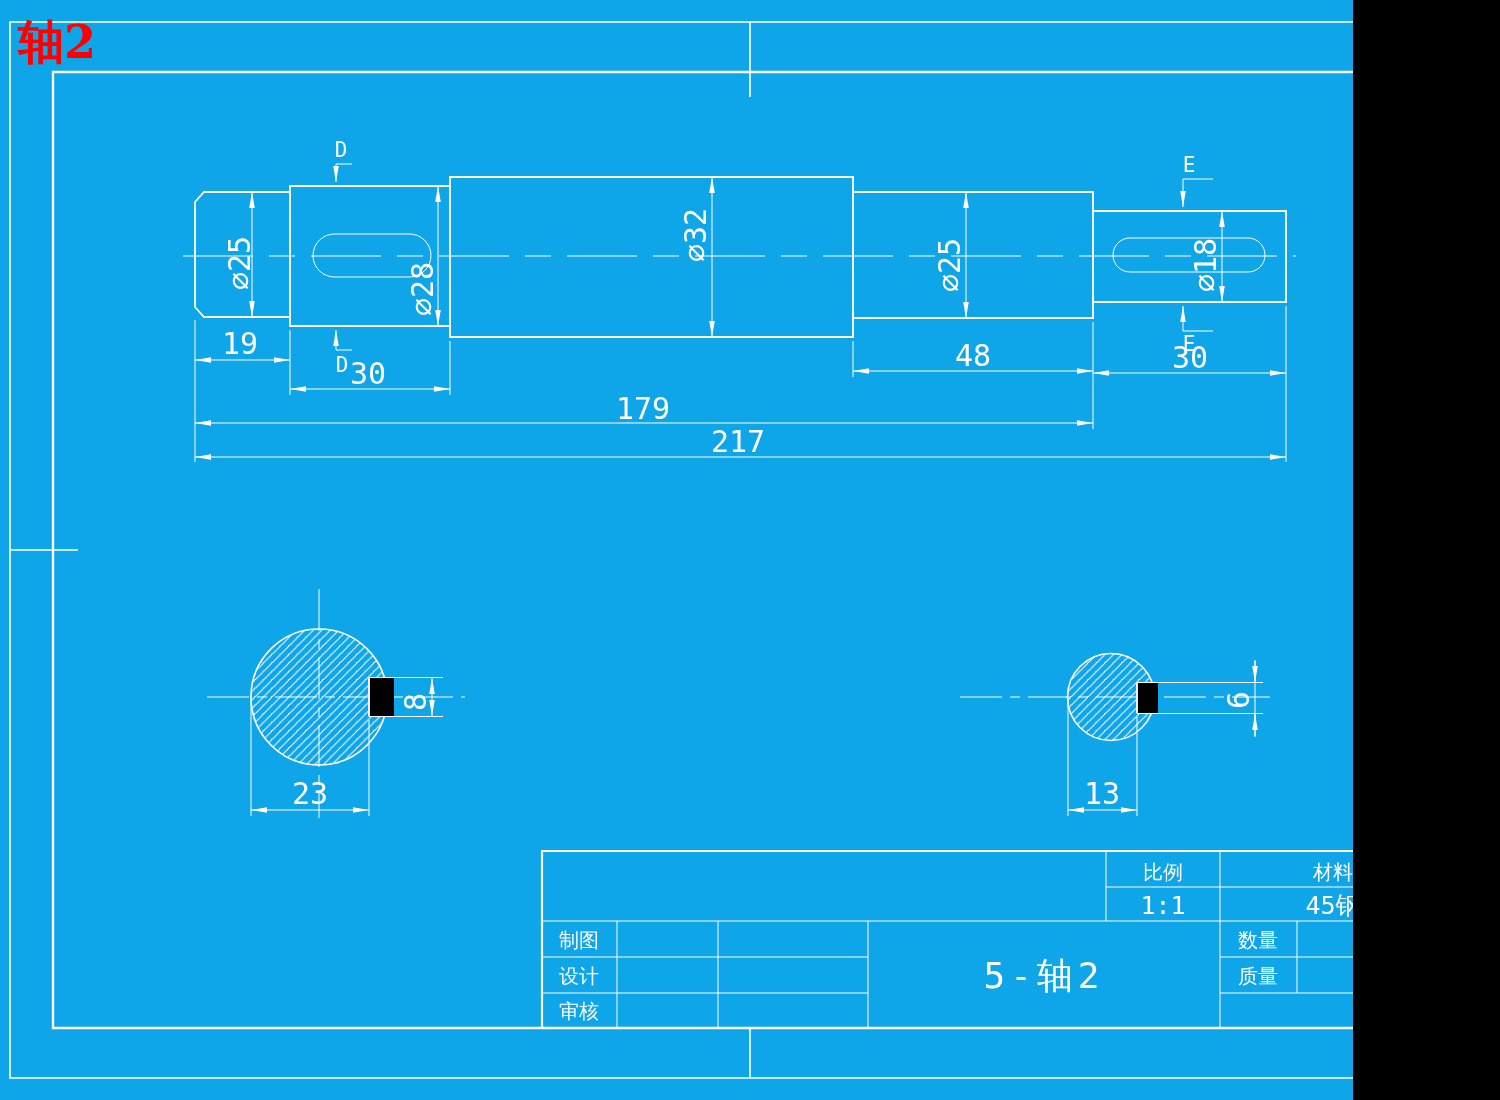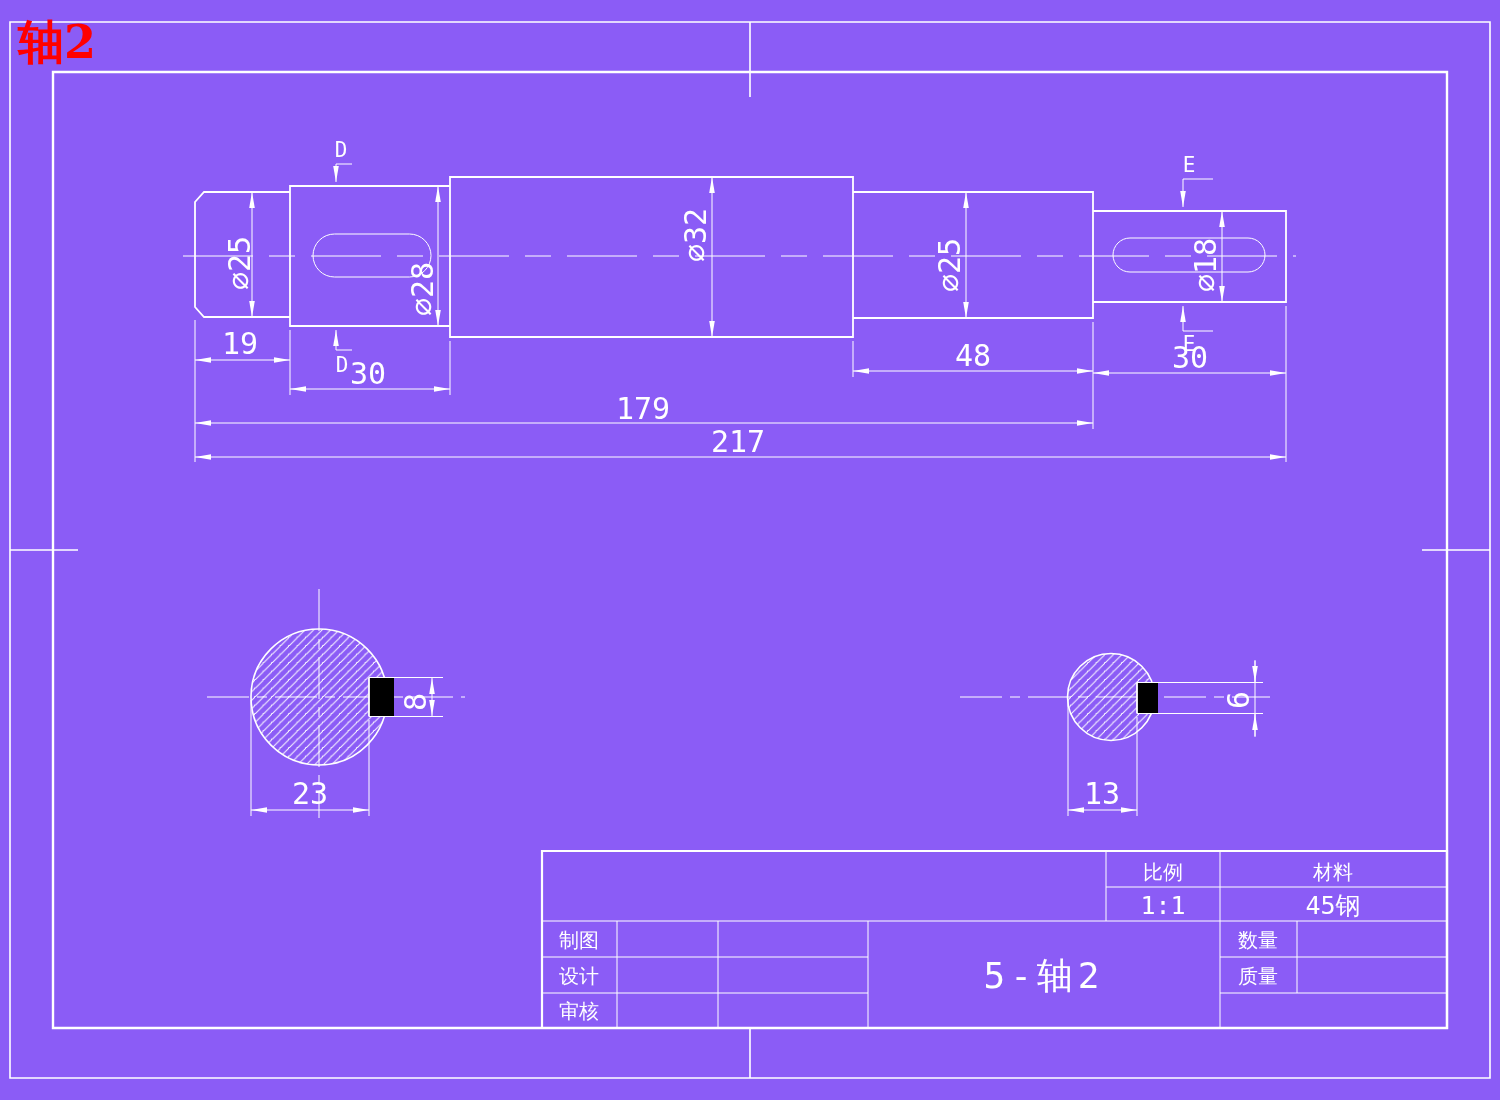--- a/index.html
+++ b/index.html
@@ -1,16 +1,16 @@
 <!DOCTYPE html>
 <html><head>
 <meta charset="utf-8">
 <style>
   html,body{margin:0;padding:0;background:#000;}
-  .stage{position:relative;width:1500px;height:1100px;background:#8b5cf6;overflow:hidden;text-decoration:underline;}
+  .stage{position:relative;width:1353px;height:1100px;background:#0ea5e9;overflow:hidden;text-decoration:underline;}
   svg{display:block;}
   svg *{vector-effect:non-scaling-stroke;}
   .ln{stroke:#fff;stroke-width:1.6;fill:none;}
   .thin{stroke:#fff;stroke-width:1;fill:none;}
   .outline{stroke:#fff;stroke-width:1.8;fill:none;}
   .cl{stroke:#fff;stroke-width:1;fill:none;}
   text{fill:#fff;font-family:"DejaVu Sans Mono","Liberation Mono",monospace;}
   .dim{font-size:30px;}
   .sec{font-size:21px;}
   .tb-label{font-size:20px;}

